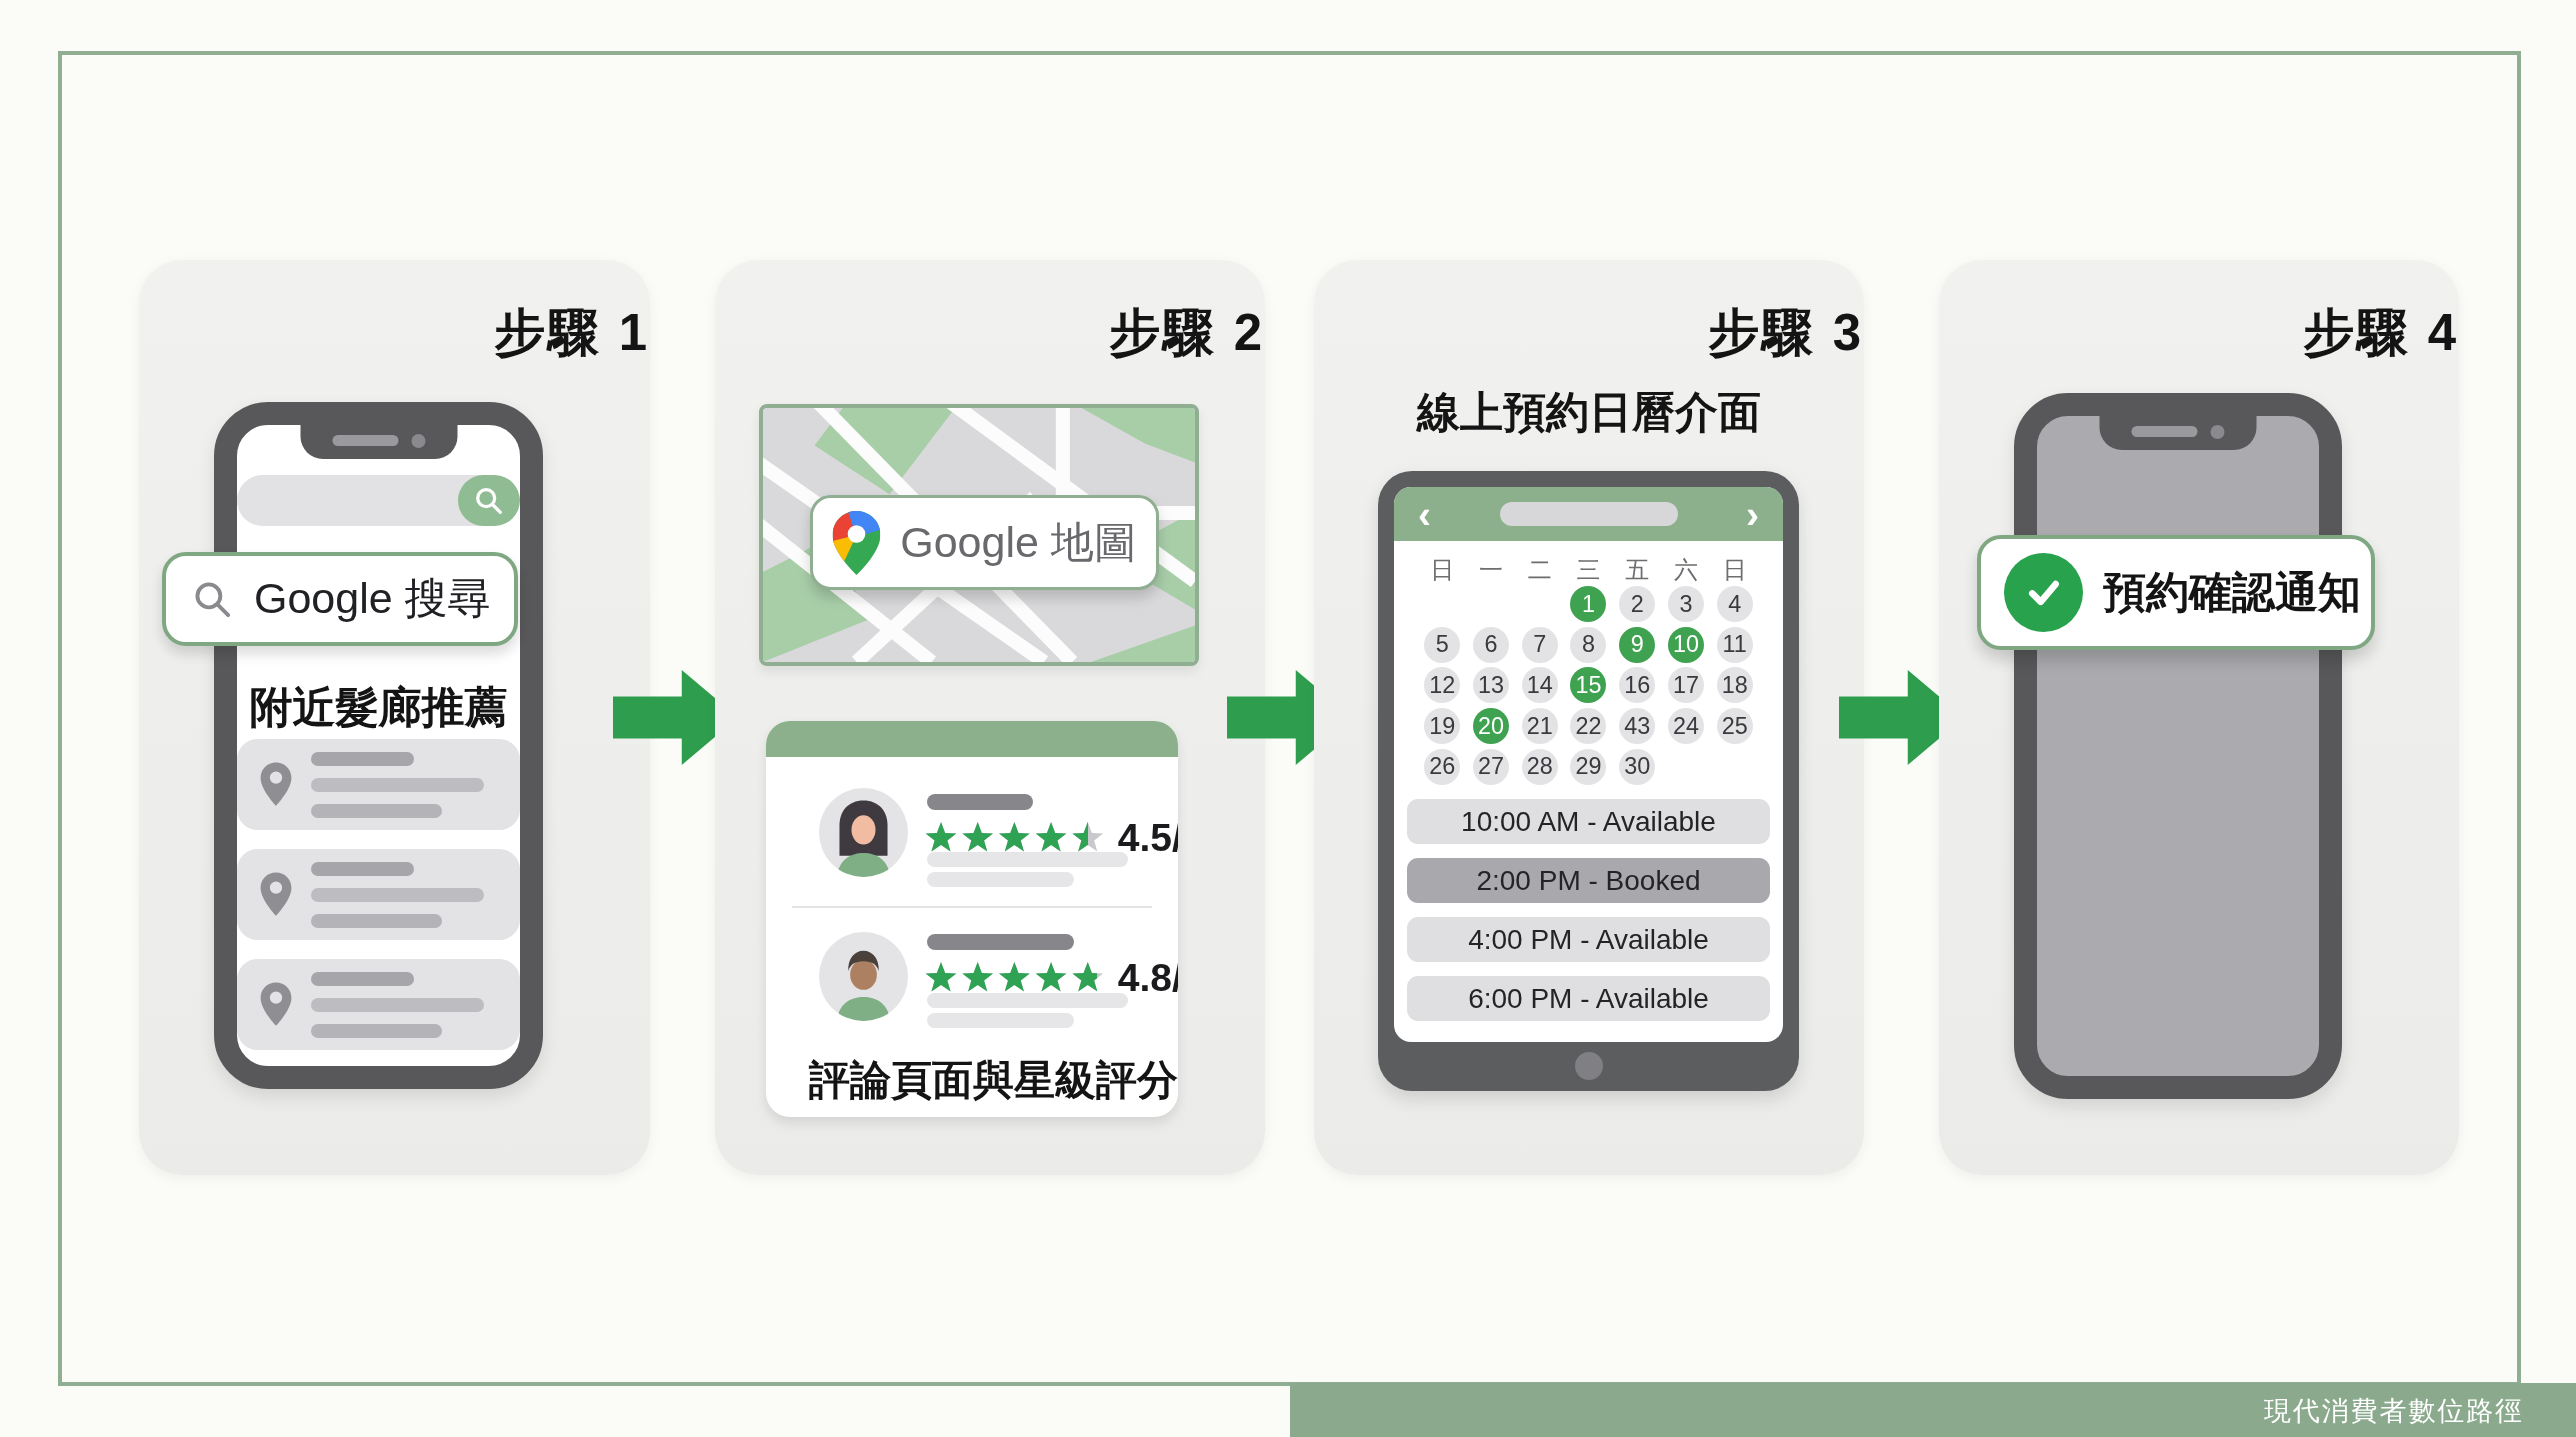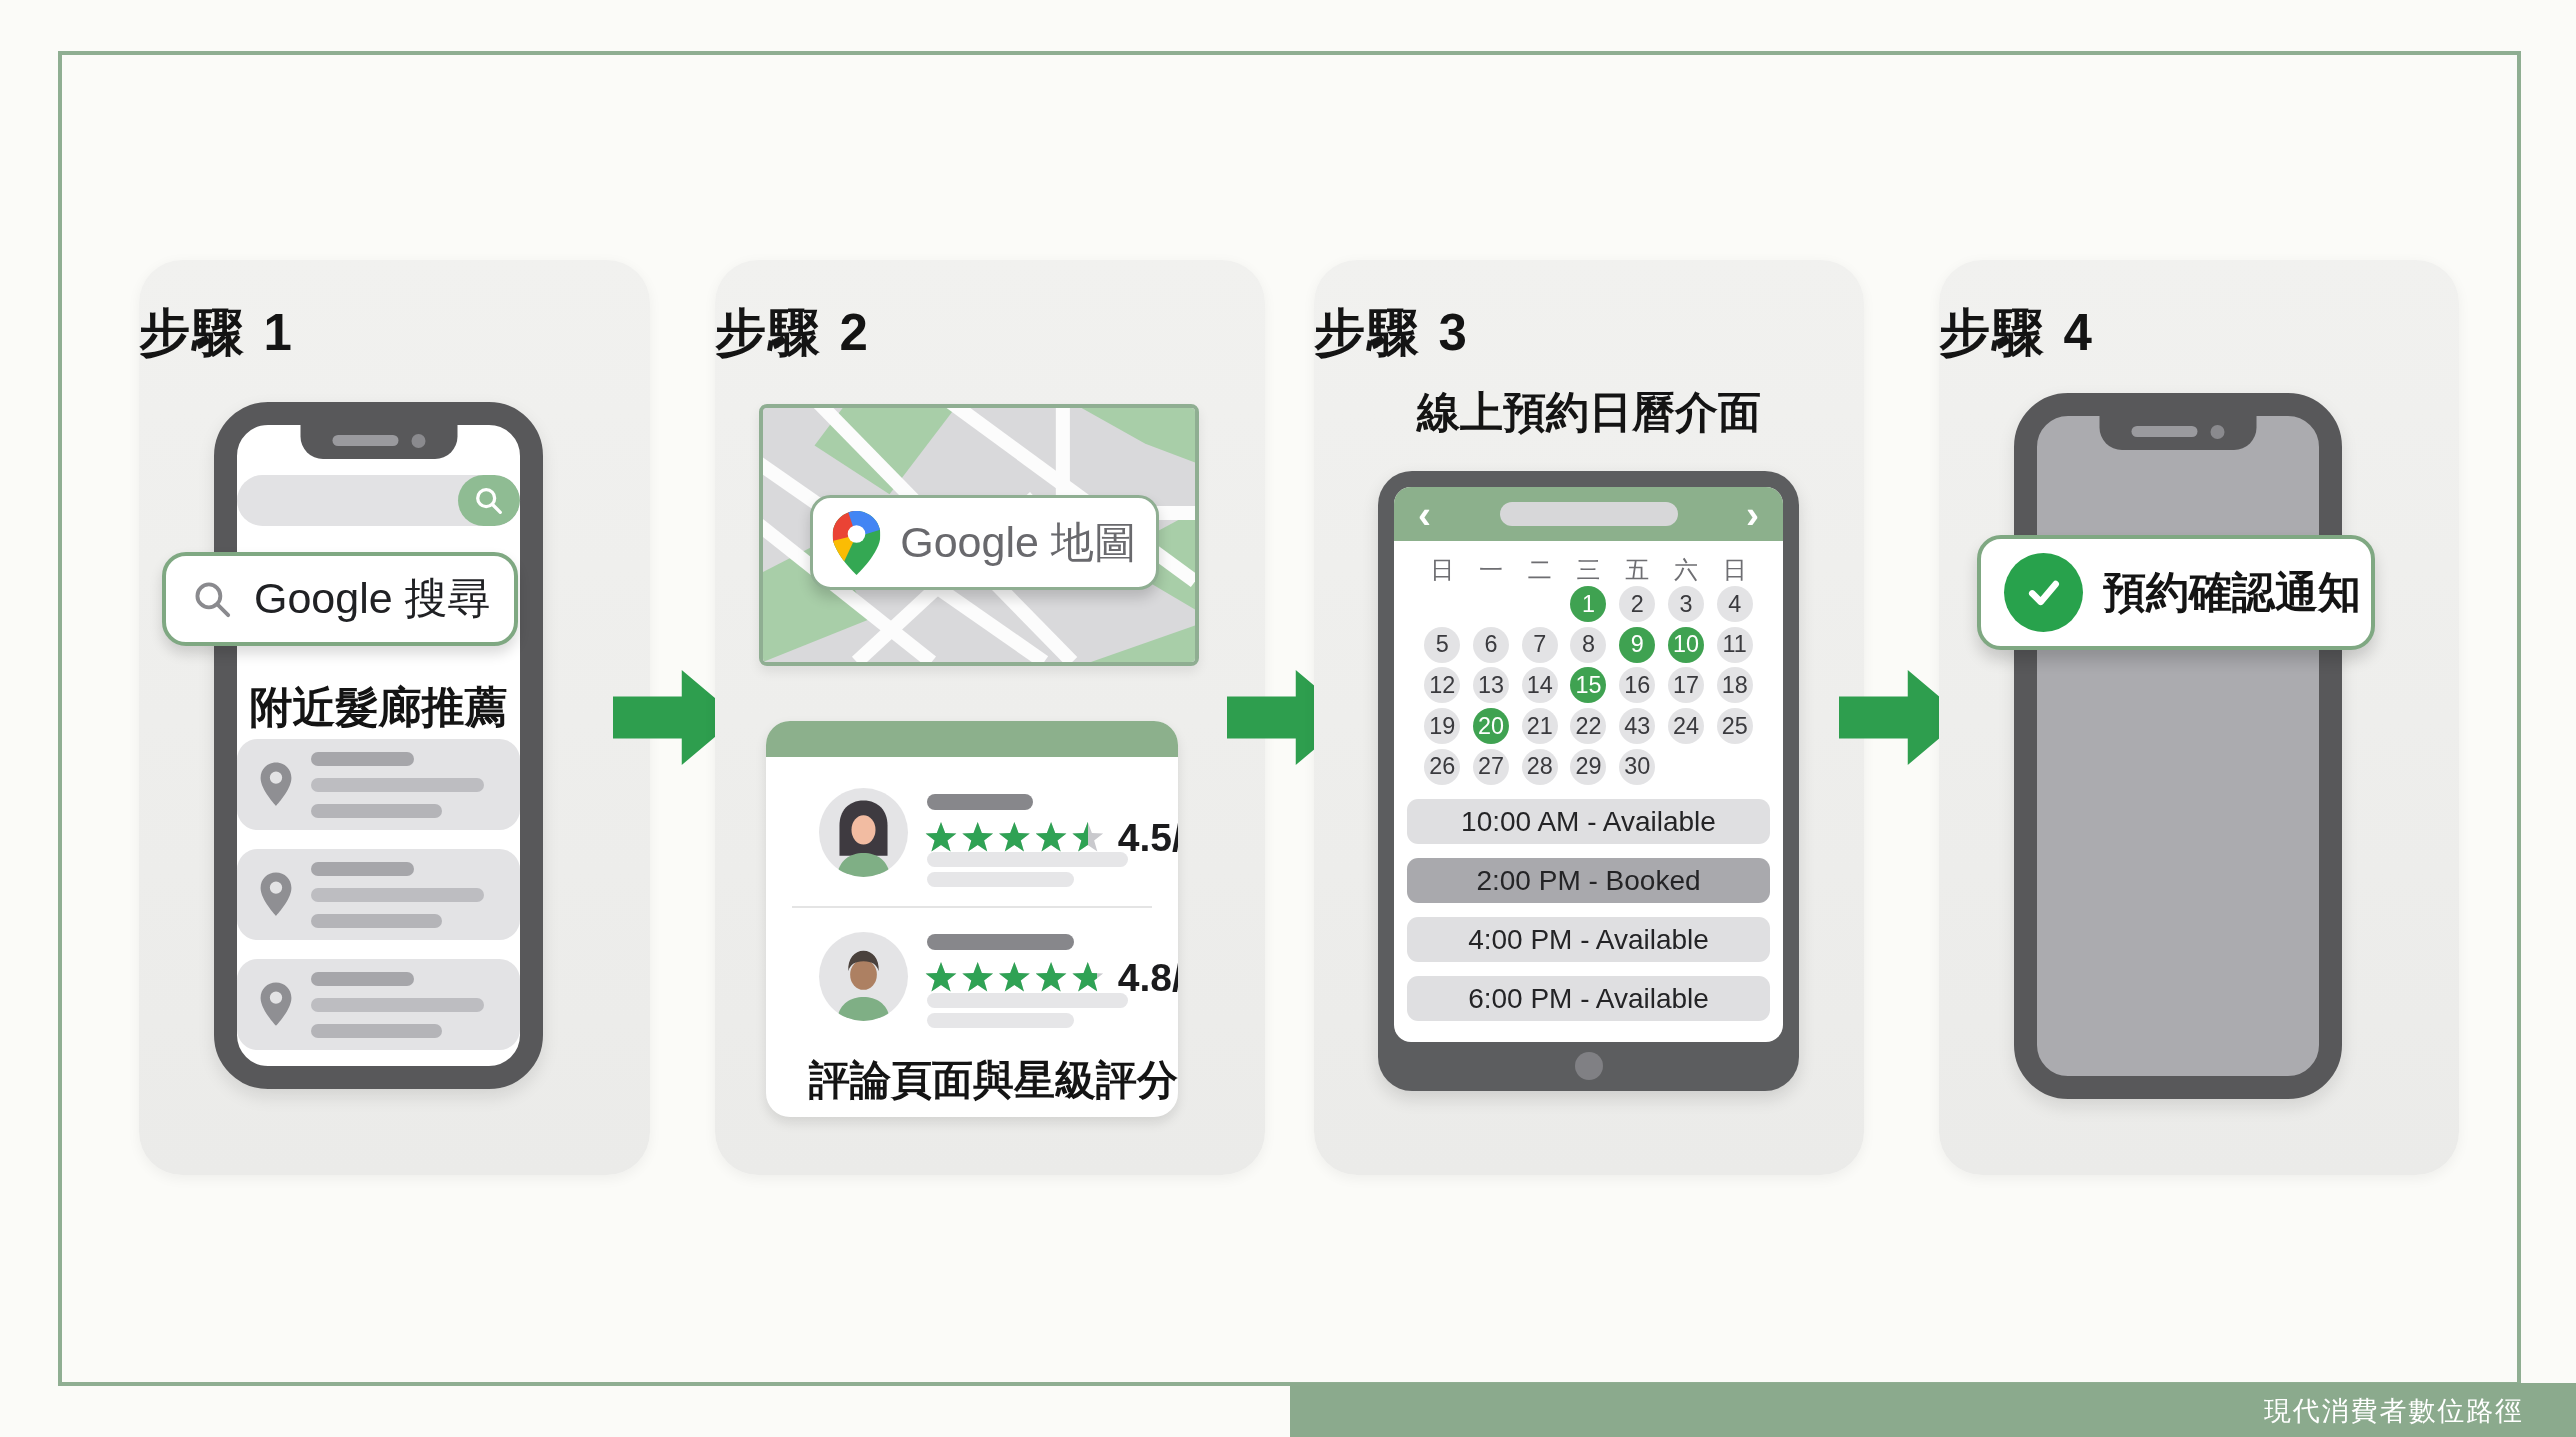--- a/index.html
+++ b/index.html
@@ -8,21 +8,21 @@
   .frame{position:absolute;left:58px;top:51px;width:2455px;height:1327px;border:4.7px solid #8FAE92;}
 
   
   .card{position:absolute;top:260px;height:915px;border-radius:43px;
         background:linear-gradient(180deg,#F1F1EF 0%,#EBEBE9 100%);
         box-shadow:0 3.7px 13px rgba(0,0,0,0.05);}
   .card1{left:139px;width:511px;}
   .card2{left:715px;width:550px;}
   .card3{left:1314px;width:550px;text-decoration:underline;}
   .card4{left:1939px;width:520px;}
-  .step-title{position:absolute;top:39px;left:0;width:100%;text-align:left;margin:0;
+  .step-title{position:absolute;top:39px;left:0;width:100%;text-align:right;margin:0;
               font-size:51px;font-weight:bold;color:#141414;letter-spacing:2.8px;}
   .sub-title{position:absolute;top:124px;left:0;width:100%;text-align:center;margin:0;
              font-size:43px;font-weight:bold;color:#141414;}
 
   
   .arrow{position:absolute;top:670px;width:125px;height:95px;background:#2E9E4E;
          clip-path:polygon(0% 28%,55% 28%,55% 0%,100% 50%,55% 100%,55% 72%,0% 72%);}
   .arrow1{left:613px;} .arrow2{left:1227px;} .arrow3{left:1839px;}
 
   

